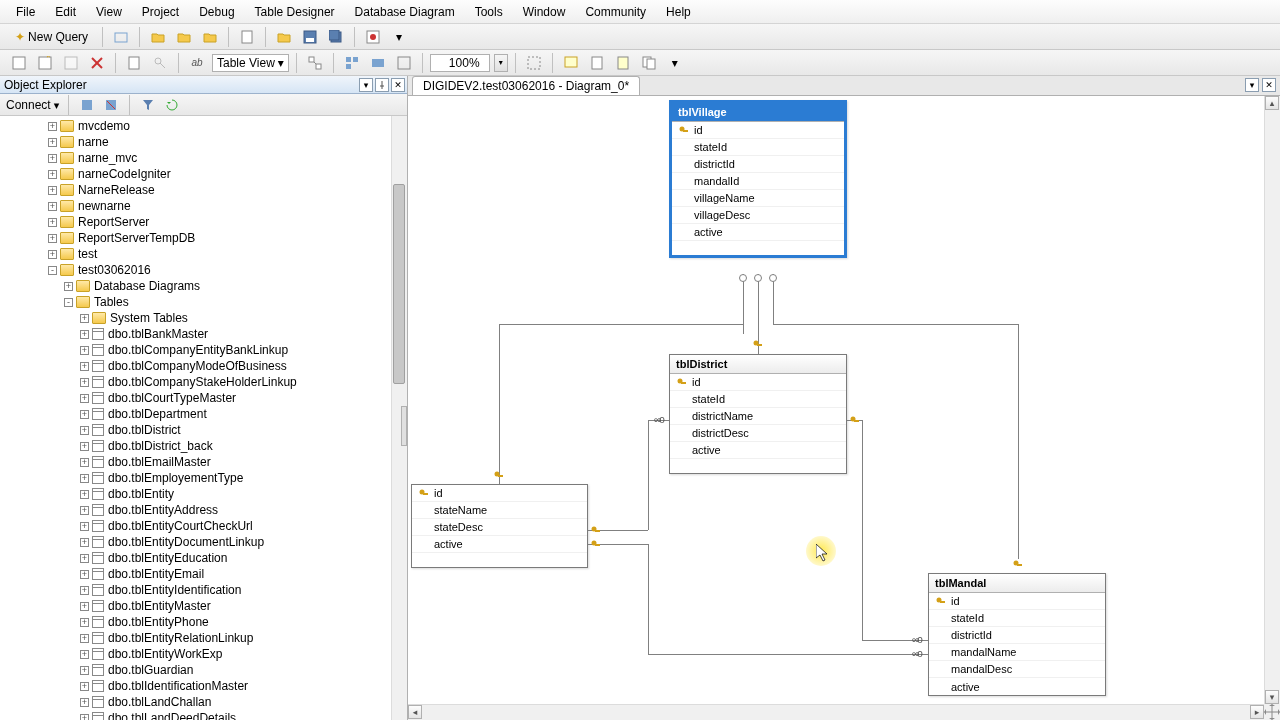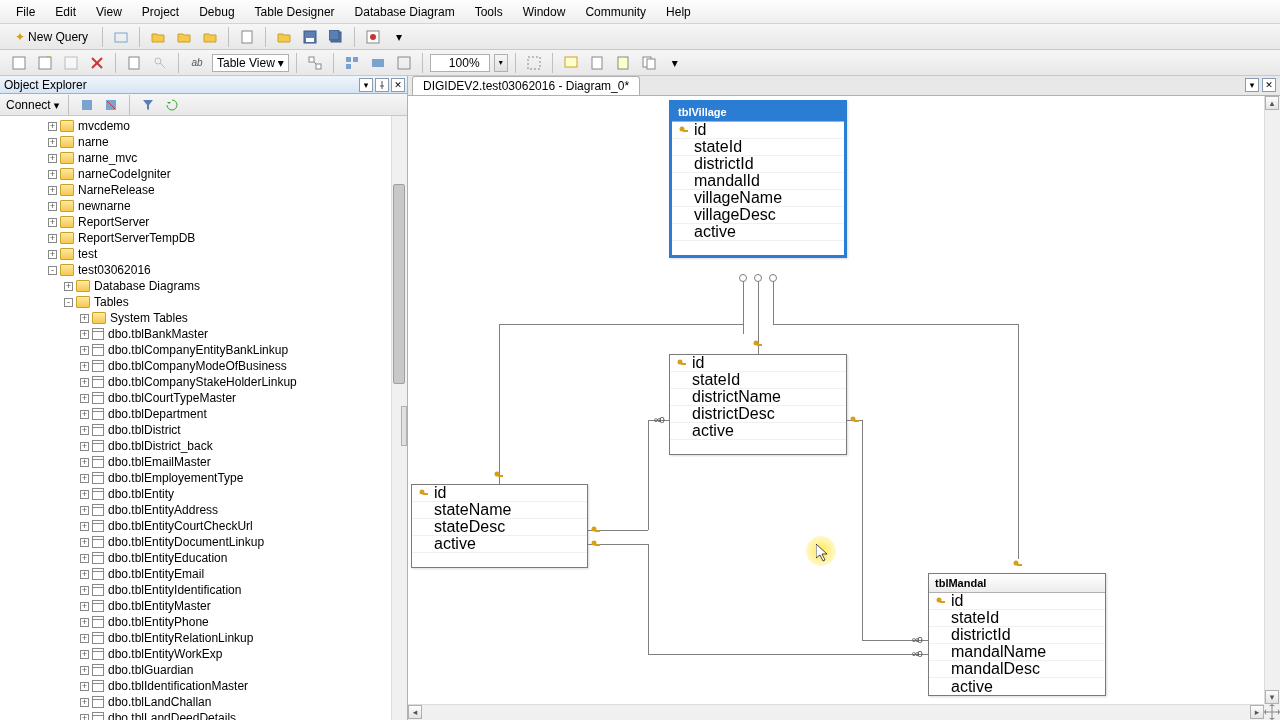--- a/index.html
+++ b/index.html
@@ -45,21 +45,21 @@
 .table-box{position:absolute;border:1px solid #7a7a7a;background:#fff;box-shadow:1px 1px 2px rgba(0,0,0,0.15);}
 .table-box.selected{border:3px solid #2b7cd3;}
 .tbl-header{background:linear-gradient(#fff,#ececec);border-bottom:1px solid #b0b0b0;padding:3px 6px;font-weight:bold;font-size:11px;}
 .table-box.selected .tbl-header{background:#2b7cd3;color:#fff;}
 .tbl-body{padding:0;}
 .row{display:flex;align-items:center;height:17px;padding:0 4px;border-bottom:1px solid #f0f0f0;}
 .row:last-child{border-bottom:none;}
 .key-col{width:16px;display:flex;justify-content:center;}
 .key-icon{width:10px;height:10px;}
 .key-icon svg{width:10px;height:10px;}
-.col-name{padding-left:2px;font-size:16px;}
+.col-name{padding-left:2px;font-size:11px;}
 
 .rel-line{position:absolute;background:#808080;}
 .rel-dot{position:absolute;width:8px;height:8px;border-radius:50%;background:#fff;border:1px solid #808080;}
 .rel-key{position:absolute;}
 .rel-key svg{width:10px;height:10px;}
 .rel-inf{position:absolute;font-size:10px;color:#555;letter-spacing:-2px;}
 
 .highlight{position:absolute;width:30px;height:30px;border-radius:50%;background:radial-gradient(rgba(255,230,60,0.9),rgba(255,230,60,0));}
 .cursor{position:absolute;width:14px;height:18px;}
 .cursor svg{width:14px;height:18px;}
@@ -543,20 +543,21 @@
             </div>
             <div class="row">
               <span class="key-col"></span>
               <span class="col-name">active</span>
             </div>
             <div class="row" style="height: 14px;"></div>
           </div>
       </div>
 
       <div class="table-box" id="tblDistrict" style="left:261px;top:258px;width:178px;">
+        <div class="tbl-header">tblDistrict</div>
         <div class="tbl-body">
             <div class="row">
               <span class="key-col">
                 <span class="key-icon"><svg>
                     <circle cx="3" cy="3" r="2.5" fill="#d4a017"></circle>
                     <rect x="4" y="4" width="5" height="2" fill="#d4a017"></rect>
                   </svg></span>
               </span>
               <span class="col-name">id</span>
             </div>

